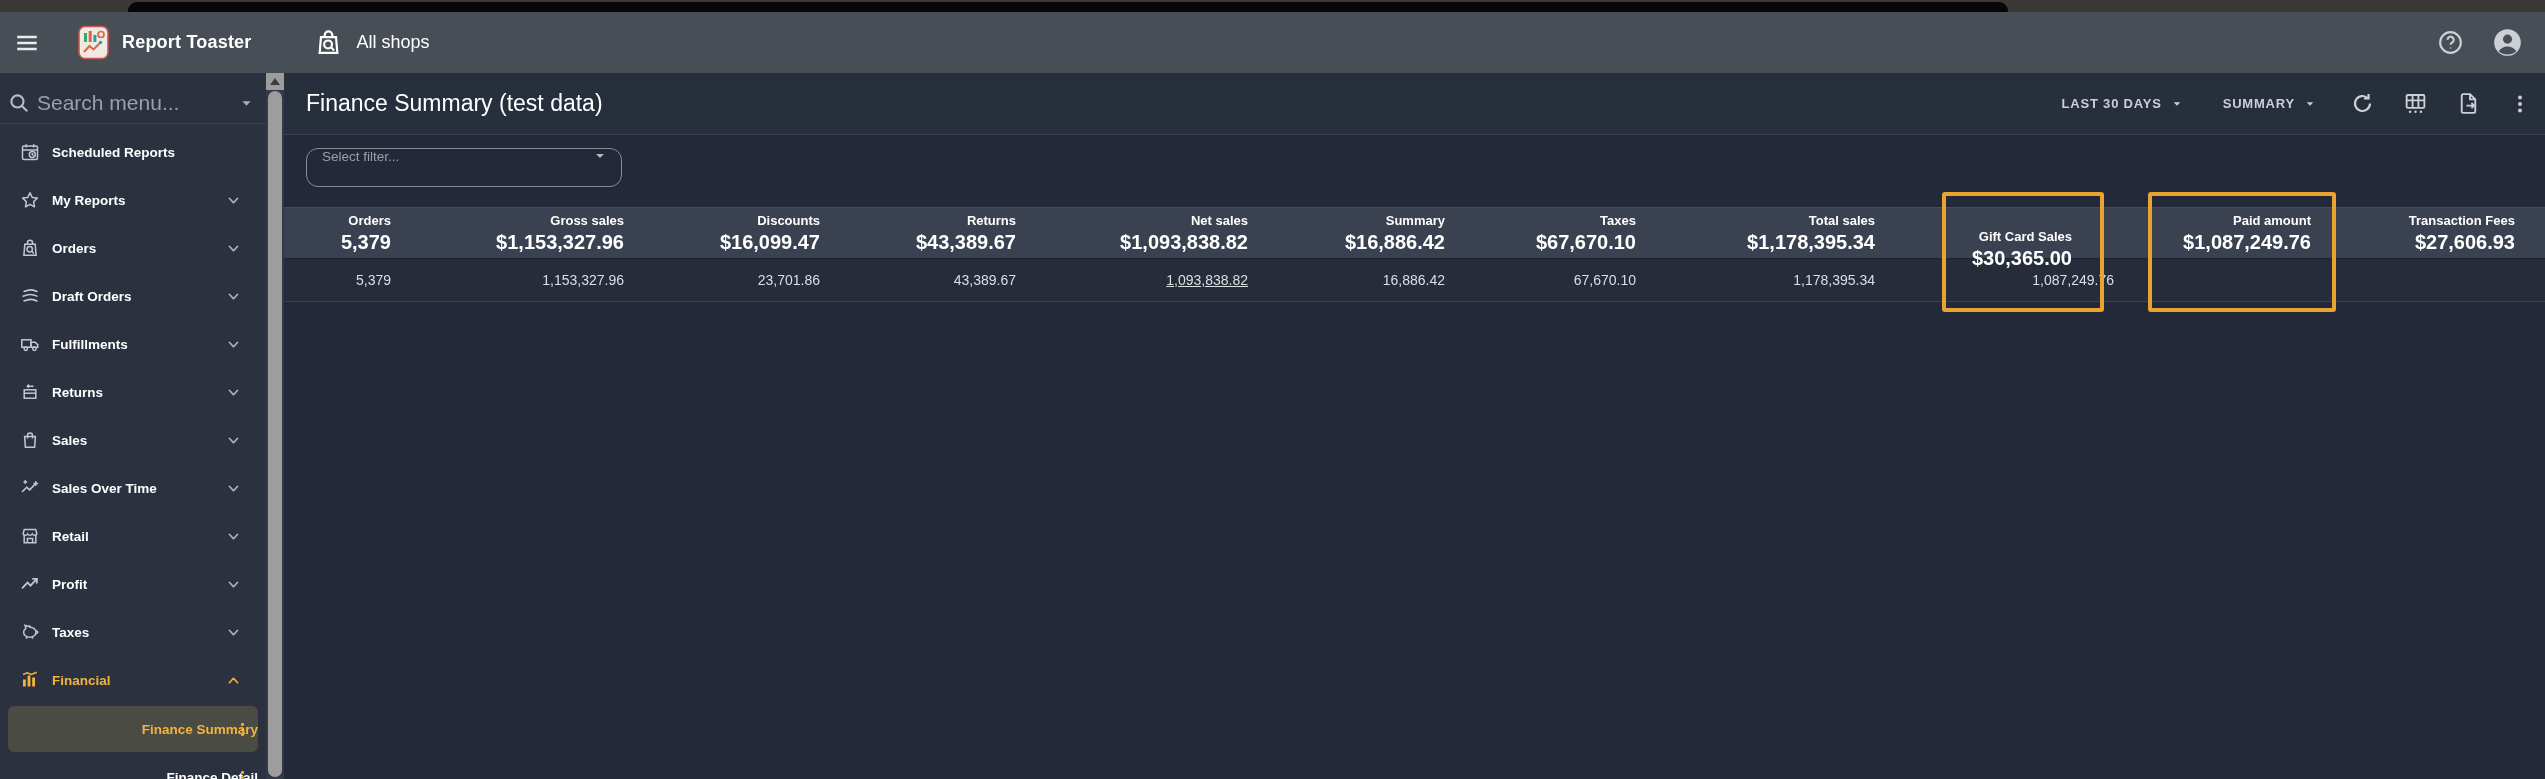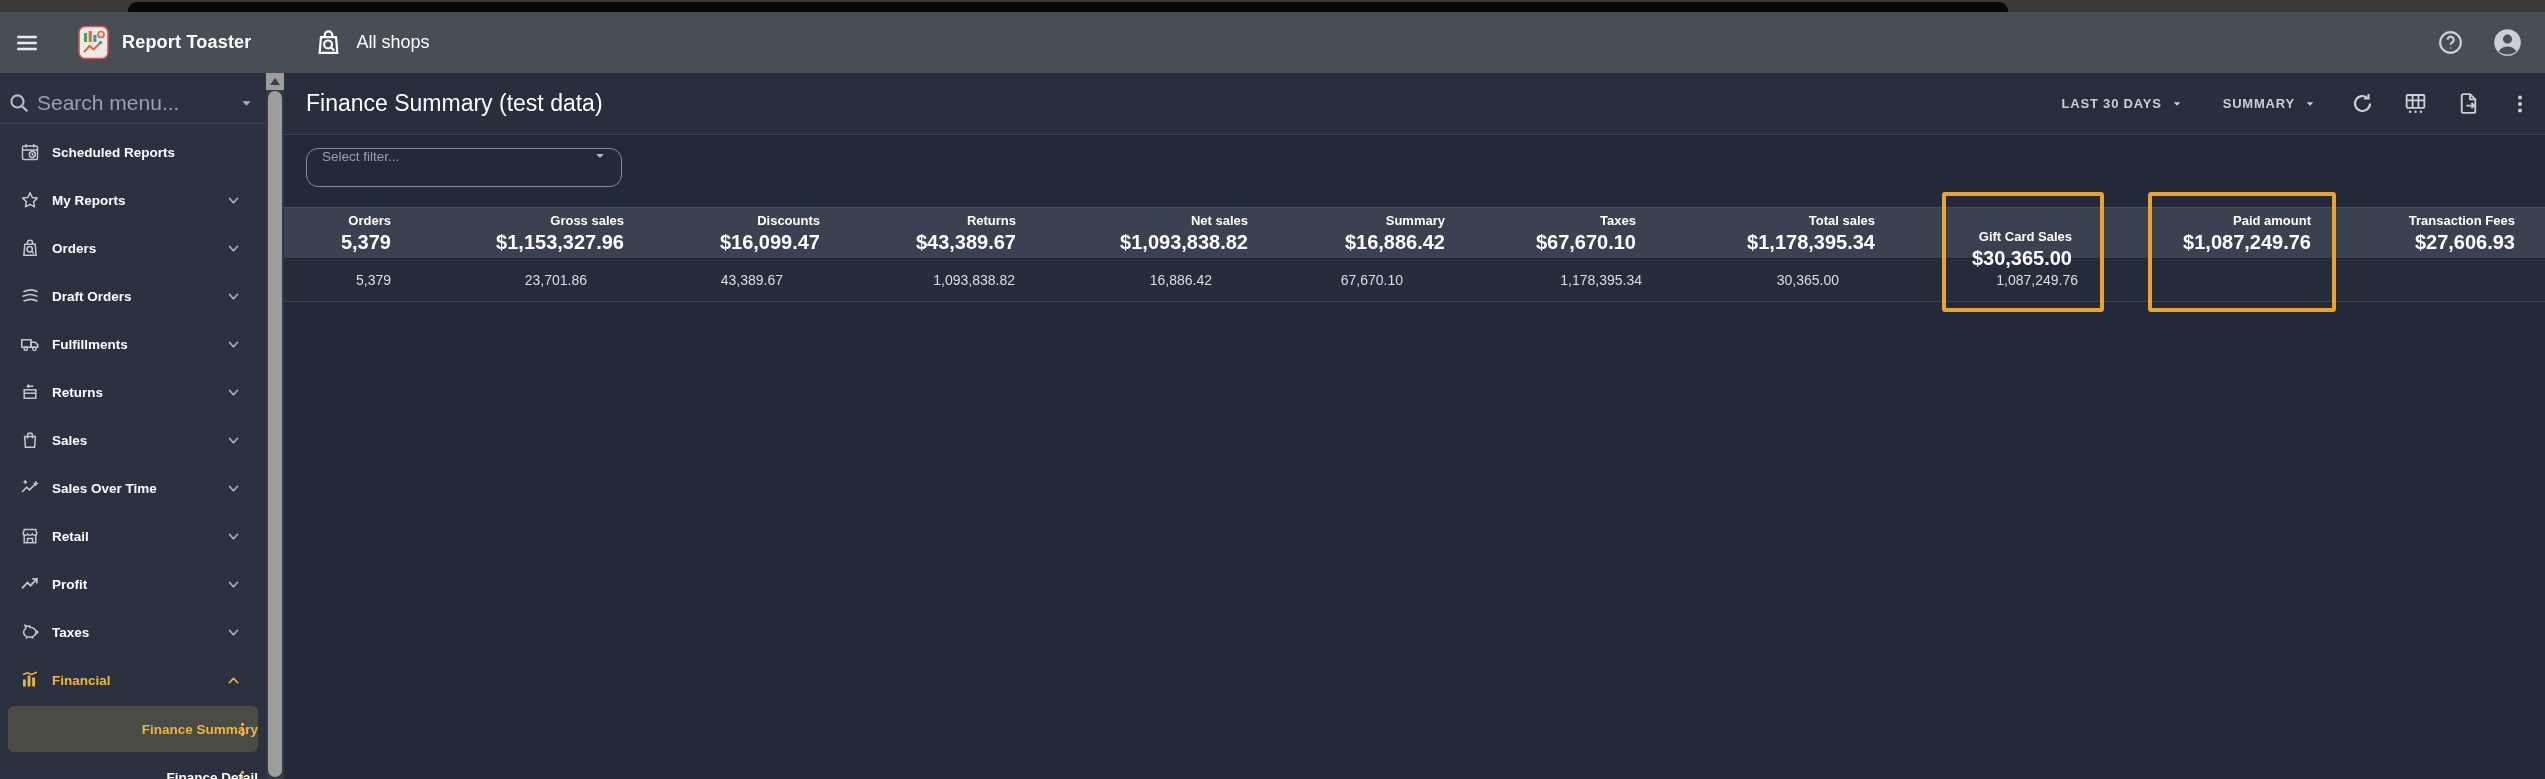--- a/index.html
+++ b/index.html
@@ -471,27 +471,27 @@
               <div class="col-label">Paid amount</div>
               <div class="col-total">$1,087,249.76</div>
             </div>
             <div class="col-head" style="width: 204px;">
               <div class="col-label">Transaction Fees</div>
               <div class="col-total">$27,606.93</div>
             </div>
           </div>
         <div class="t-row">
             <div class="col-val" style="width: 137px;">5,379</div>
+            <div class="col-val" style="width: 233px;">1,153,327.96</div>
             <div class="col-val" style="width: 196px;">23,701.86</div>
             <div class="col-val" style="width: 196px;">43,389.67</div>
-            <div class="col-val" style="width: 232px;">1,093,838.82</div>
+            <div class="col-val" style="width: 232px; text-decoration: underline;">1,093,838.82</div>
             <div class="col-val" style="width: 197px;">16,886.42</div>
             <div class="col-val" style="width: 191px;">67,670.10</div>
             <div class="col-val" style="width: 239px;">1,178,395.34</div>
-            <div class="col-val" style="width: 197px;">30,365.00</div>
             <div class="col-val" style="width: 239px;">1,087,249.76</div>
           </div>
       </div>
     </div>
   </main>
 
   <div class="hl hl-1"></div>
   <div class="hl hl-2"></div>
 </div>
 

